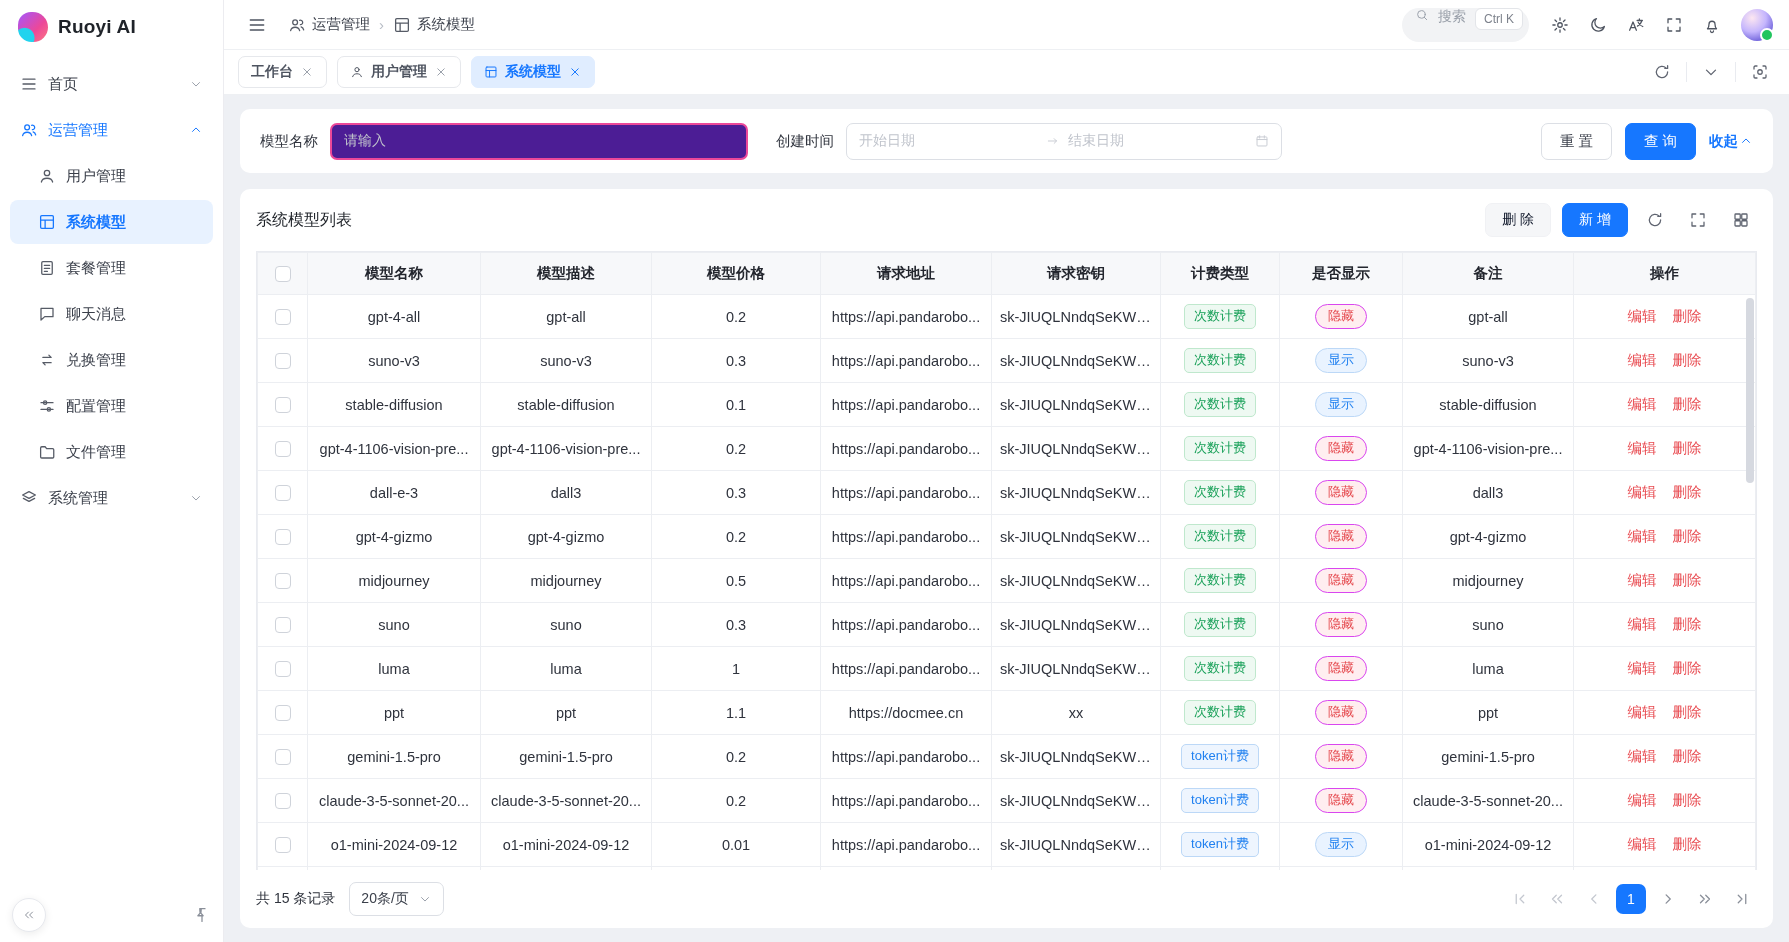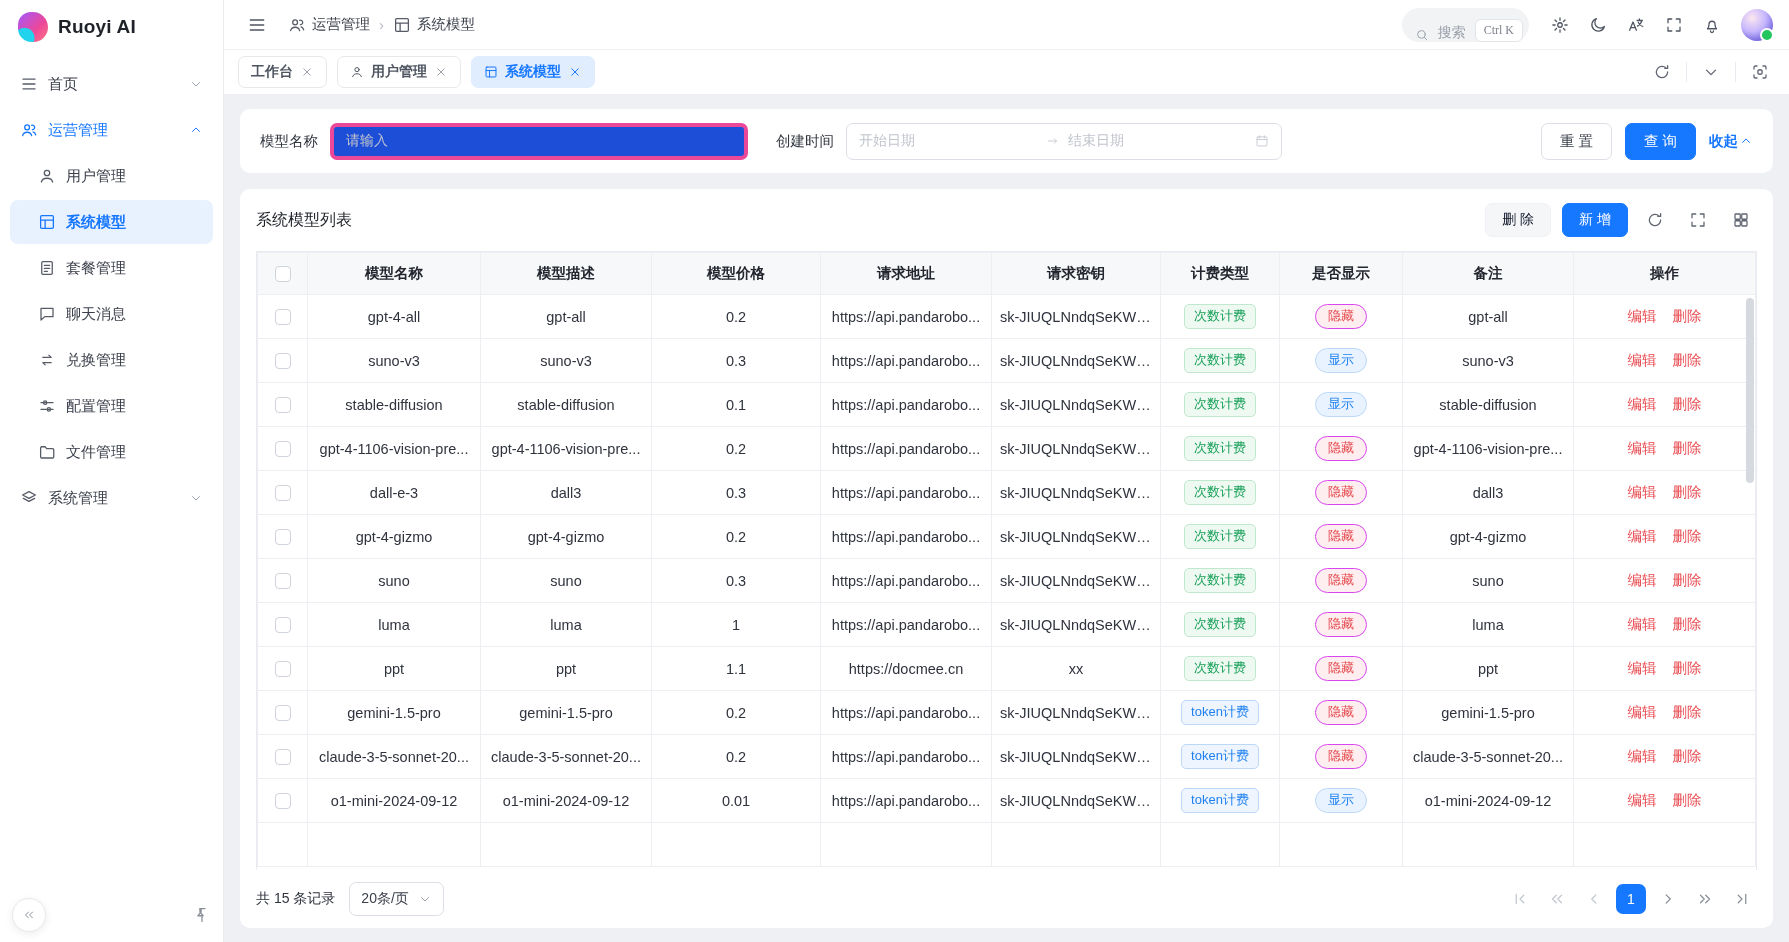--- a/index.html
+++ b/index.html
@@ -35,22 +35,22 @@
   
   .main { flex:1; display:flex; flex-direction:column; min-width:0; }
 
   .topbar { height:50px; background:#fff; border-bottom:1px solid #eef0f3; display:flex; align-items:center; padding:0 16px; gap:6px; flex:0 0 auto; }
   .icbtn { width:34px; height:34px; border-radius:6px; display:flex; align-items:center; justify-content:center; color:#4e5460; cursor:pointer; }
   .breadcrumb { display:flex; align-items:center; gap:9px; margin-left:8px; font-size:14.5px; color:#3a3f4a; }
   .crumb { display:flex; align-items:center; gap:6px; cursor:pointer; }
   .crumb .ic { color:#565b66; }
   .bc-sep { color:#b7bcc5; font-size:15px; }
   .topbar-right { margin-left:auto; display:flex; align-items:center; gap:4px; }
-  .searchpill { height:34px; background:#f2f3f5; border-radius:17px; display:flex; align-items:flex-end; gap:9px;
-    padding:0 6px 0 13px; color:#9aa0aa; cursor:pointer; margin-right:10px;font-family:Liberation Serif, serif; }
+  .searchpill { height:34px; background:#f2f3f5; border-radius:17px; display:flex; align-items:flex-start; gap:9px;
+    padding:0 6px 0 13px; color:#9aa0aa; cursor:pointer; margin-right:10px; }
   .searchpill .ph { font-size:14px; color:#9aa0aa; }
   .kbd { background:#fff; border:1px solid #e3e5e9; border-radius:6px; font-size:12px; padding:3px 8px; color:#7d828c; }
   .avatar { width:32px; height:32px; border-radius:50%; margin-left:8px; position:relative; cursor:pointer;
     background: radial-gradient(circle at 35% 28%, #fde7f1, #c4b5fd 45%, #4338ca 95%); }
   .avatar::after { content:""; position:absolute; right:-1px; bottom:-1px; width:10px; height:10px; border-radius:50%;
     background:#22c55e; border:2px solid #fff; }
 
   .tabbar { height:45px; background:#fff; border-bottom:1px solid #eef0f3; display:flex; align-items:center; padding:0 14px; gap:10px; flex:0 0 auto; }
   .tab { height:32px; display:flex; align-items:center; gap:7px; padding:0 12px; border:1px solid #e6e8ec; border-radius:7px;
     font-size:14px; color:#4e5460; cursor:pointer; background:#fff;font-weight:bold; }
@@ -59,22 +59,22 @@
   .tab.active .ic, .tab.active .close { color:var(--primary,#1677ff); }
   .tabbar-right { margin-left:auto; display:flex; align-items:center; }
   .tb-sep { width:1px; height:20px; background:#e9ebf0; margin:0 9px; }
   .tabbar-right .icbtn { width:30px; height:30px; color:#5f6470; }
 
   .content { flex:1; padding:14px 16px; display:flex; flex-direction:column; gap:16px; overflow:hidden; }
 
   
   .filter-card { background:#fff; border-radius:10px; height:64px; display:flex; align-items:center; padding:0 20px; flex:0 0 auto; }
   .f-label { font-size:14.5px; color:#2f333d; margin-right:12px; white-space:nowrap; }
-  .f-input { width:418px; height:37px; border:4px solid #ec4899; border-radius:7px; display:flex; align-items:center;
-    padding:0 12px; color:#c0c4cc; font-size:14px; background:#1d4ed8; cursor:text; }
+  .f-input { width:418px; height:37px; border:2px solid #ec4899; border-radius:7px; display:flex; align-items:center;
+    padding:0 12px; color:#c0c4cc; font-size:14px; background:#4c1d95; cursor:text; }
   .gap { width:28px; flex:0 0 auto; }
   .date-range { width:436px; height:37px; border:1px solid #dcdfe5; border-radius:7px; display:flex; align-items:center;
     padding:0 12px; color:#c0c4cc; gap:8px; font-size:14px; cursor:pointer; }
   .date-range .dr-ph { flex:1; }
   .date-range .dr-ph.end { text-align:left; }
   .date-range .ic { color:#c9ccd3; }
   .filter-actions { margin-left:auto; display:flex; align-items:center; gap:13px; }
   .btn { height:37px; border-radius:7px; padding:0 18px; font-size:14.5px; display:inline-flex; align-items:center; justify-content:center;
     cursor:pointer; white-space:nowrap; border:1px solid transparent; }
   .btn-default { background:#fff; border-color:#dcdfe5; color:#3a3f4a; }
@@ -577,20 +577,32 @@
                   <td>0.2</td>
                   <td>https://api.pandarobo...</td>
                   <td>sk-JIUQLNndqSeKWU...</td>
                   <td><span class="badge count">次数计费</span></td>
                   <td><span class="badge hidden">隐藏</span></td>
                   <td>gpt-4-gizmo</td>
                   <td><a class="lnk">编辑</a><a class="lnk">删除</a></td>
                 </tr>
                 <tr>
                   <td><span class="cb"></span></td>
+                  <td>midjourney</td>
+                  <td>midjourney</td>
+                  <td>0.5</td>
+                  <td>https://api.pandarobo...</td>
+                  <td>sk-JIUQLNndqSeKWU...</td>
+                  <td><span class="badge count">次数计费</span></td>
+                  <td><span class="badge hidden">隐藏</span></td>
+                  <td>midjourney</td>
+                  <td><a class="lnk">编辑</a><a class="lnk">删除</a></td>
+                </tr>
+                <tr>
+                  <td><span class="cb"></span></td>
                   <td>suno</td>
                   <td>suno</td>
                   <td>0.3</td>
                   <td>https://api.pandarobo...</td>
                   <td>sk-JIUQLNndqSeKWU...</td>
                   <td><span class="badge count">次数计费</span></td>
                   <td><span class="badge hidden">隐藏</span></td>
                   <td>suno</td>
                   <td><a class="lnk">编辑</a><a class="lnk">删除</a></td>
                 </tr>

